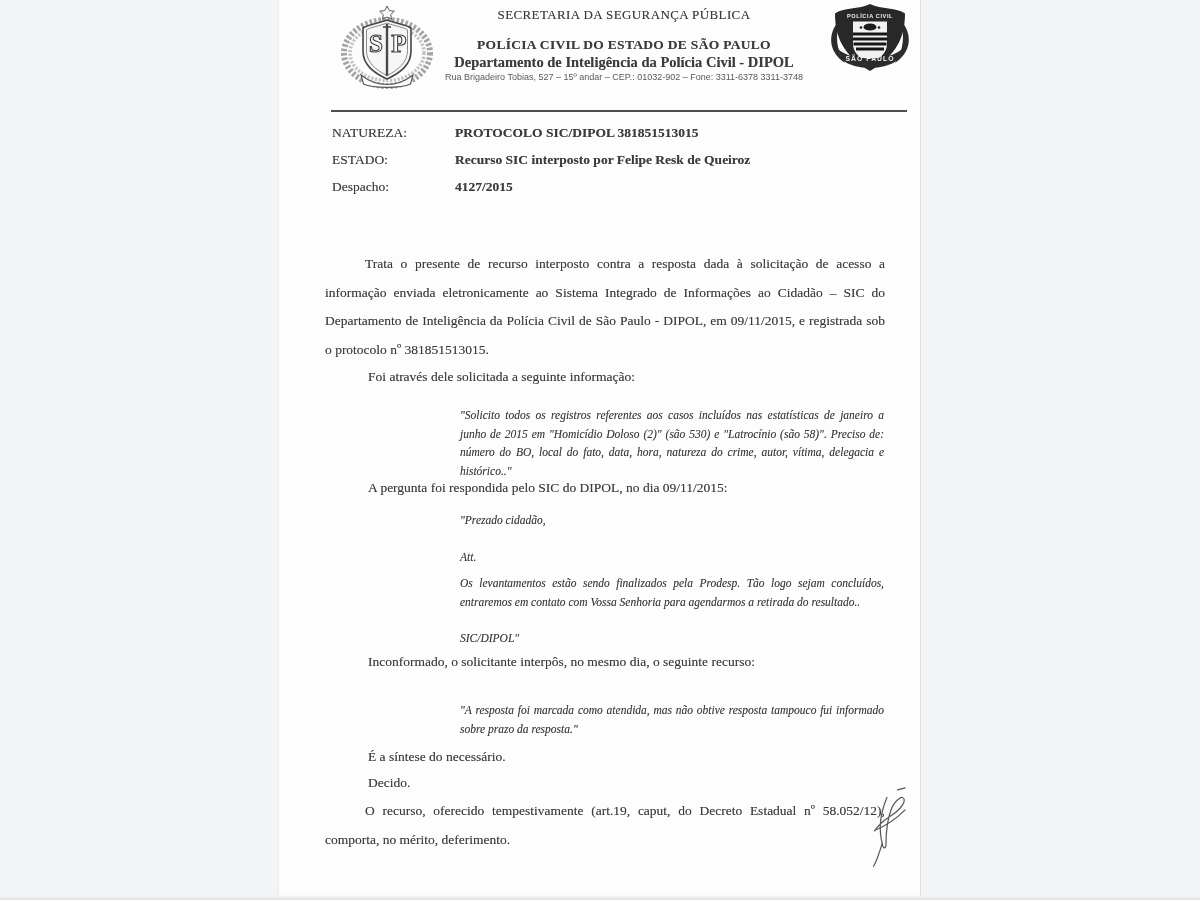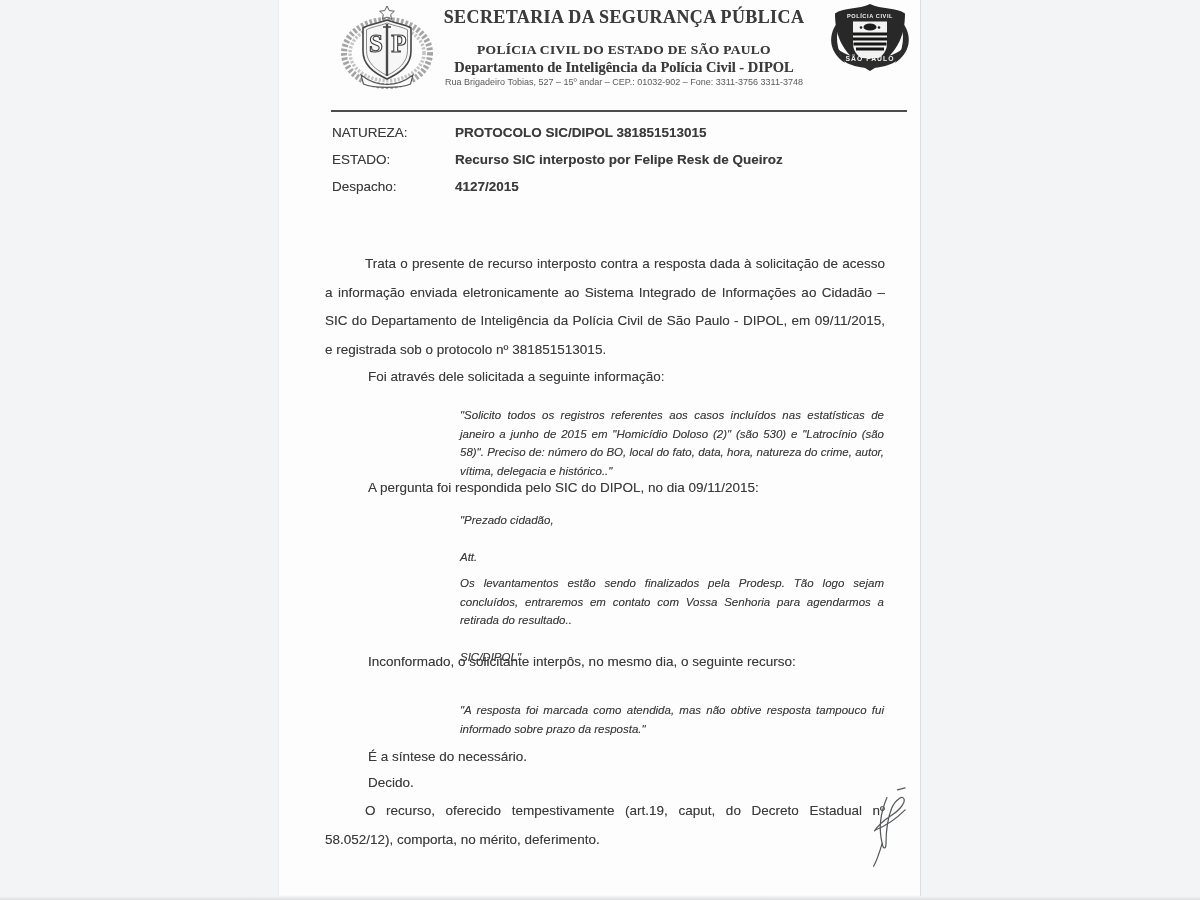--- a/index.html
+++ b/index.html
@@ -25,32 +25,32 @@
     background: #fdfdfd;
     border-right: 1px solid #dcdedf;
     border-left: 1px solid #eceded;
   }
   .page::after {
     content: "";
     position: absolute; left: 0; right: 0; bottom: 0; height: 5px;
     background: linear-gradient(rgba(253,253,253,0), #d6d8d9);
   }
 
-  .ink { color: #3b3b3b; text-shadow: 0 0 0.5px rgba(60,60,60,0.45); }
+  .ink { color: #3b3b3b; text-shadow: 0 0 0.5px rgba(60,60,60,0.45); font-family: Liberation Serif, serif; }
 
   
   .logo-left   { position: absolute; left: 54px;  top: 4px; }
   .logo-right  { position: absolute; left: 544px; top: 0; }
 
   .header-text {
     position: absolute; left: 150px; top: 7px; width: 390px;
     text-align: center;
     font-family: "Liberation Serif", "DejaVu Serif", serif;
   }
-  .hdr-line1 { font-size: 18px;   letter-spacing: 0.4px; font-weight: bold; }
+  .hdr-line1 { font-size: 13px;   letter-spacing: 0.4px; }
   .hdr-line2 { font-size: 13.5px; font-weight: bold; letter-spacing: 0.3px; margin-top: 14px; }
   .hdr-line3 { font-size: 14.5px; font-weight: bold; margin-top: 1px; }
   .hdr-addr  {
     font-family: "Liberation Sans", sans-serif;
     font-size: 9px; color: #5a5a5a; margin-top: 1px;
     text-shadow: none;
   }
 
   .rule {
     position: absolute; left: 52px; top: 110px;
@@ -106,21 +106,21 @@
           <text x="43" y="47" text-anchor="middle" font-family="Liberation Serif, serif" font-size="25" font-weight="bold" fill="#ffffff" stroke="#3e3e3e" stroke-width="1.1">S</text>
           <text x="66" y="47" text-anchor="middle" font-family="Liberation Serif, serif" font-size="25" font-weight="bold" fill="#ffffff" stroke="#3e3e3e" stroke-width="1.1">P</text>
         </g>
       </svg>
     </div>
 
     <div class="header-text ink">
       <div class="hdr-line1">SECRETARIA DA SEGURANÇA PÚBLICA</div>
       <div class="hdr-line2">POLÍCIA CIVIL DO ESTADO DE SÃO PAULO</div>
       <div class="hdr-line3">Departamento de Inteligência da Polícia Civil - DIPOL</div>
-      <div class="hdr-addr">Rua Brigadeiro Tobias, 527 – 15º andar – CEP.: 01032-902 – Fone: 3311-3756  3311-3748</div>
+      <div class="hdr-addr">Rua Brigadeiro Tobias, 527 – 15º andar – CEP.: 01032-902 – Fone: 3311-6378  3311-3748</div>
     </div>
 
     <div class="logo-right">
       <svg width="94" height="82" viewBox="0 0 94 80">
         <path d="M14,22 C4,36 7,52 22,62 C13,49 12,33 17,21 Z" fill="#2c2c2c"></path>
         <path d="M80,22 C90,36 87,52 72,62 C81,49 82,33 77,21 Z" fill="#2c2c2c"></path>
         <path d="M47,3 C58,8.5 74,6.5 82,12.5 C82,36 74,54 47,70 C20,54 12,36 12,12.5 C20,6.5 36,8.5 47,3 Z" fill="#282828"></path>
         <text x="47" y="16.5" text-anchor="middle" font-family="Liberation Sans, sans-serif" font-size="5.6" font-weight="bold" letter-spacing="0.6" fill="#f2f2f2">POLÍCIA CIVIL</text>
         <path d="M30,20.5 L64,20.5 L64,43 C64,51.5 57,58 47,62.5 C37,58 30,51.5 30,43 Z" fill="#f2f2f1"></path>
         <ellipse cx="47" cy="26" rx="6.5" ry="3.6" fill="#1c1c1c"></ellipse>

